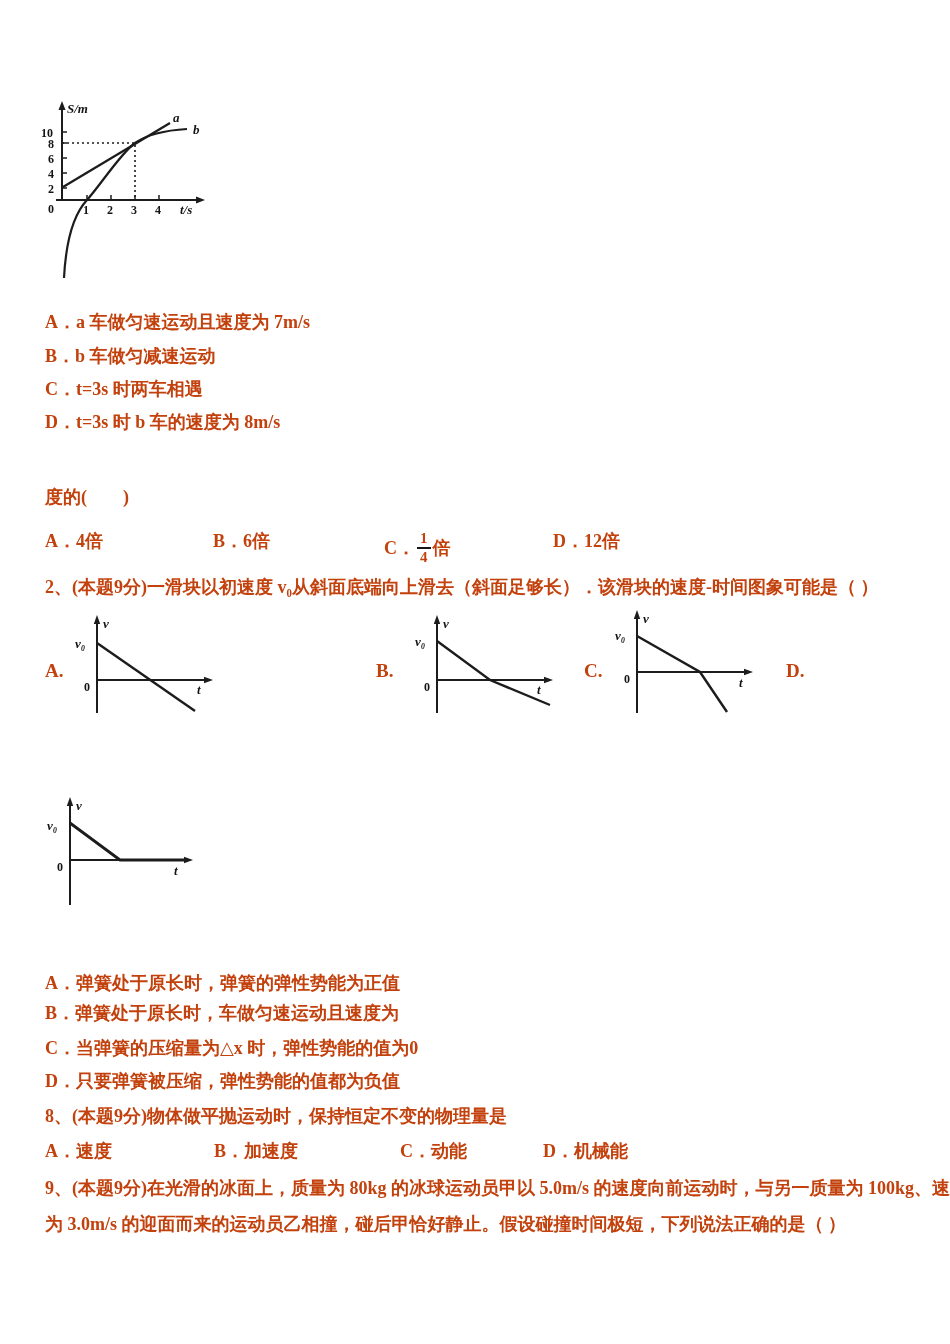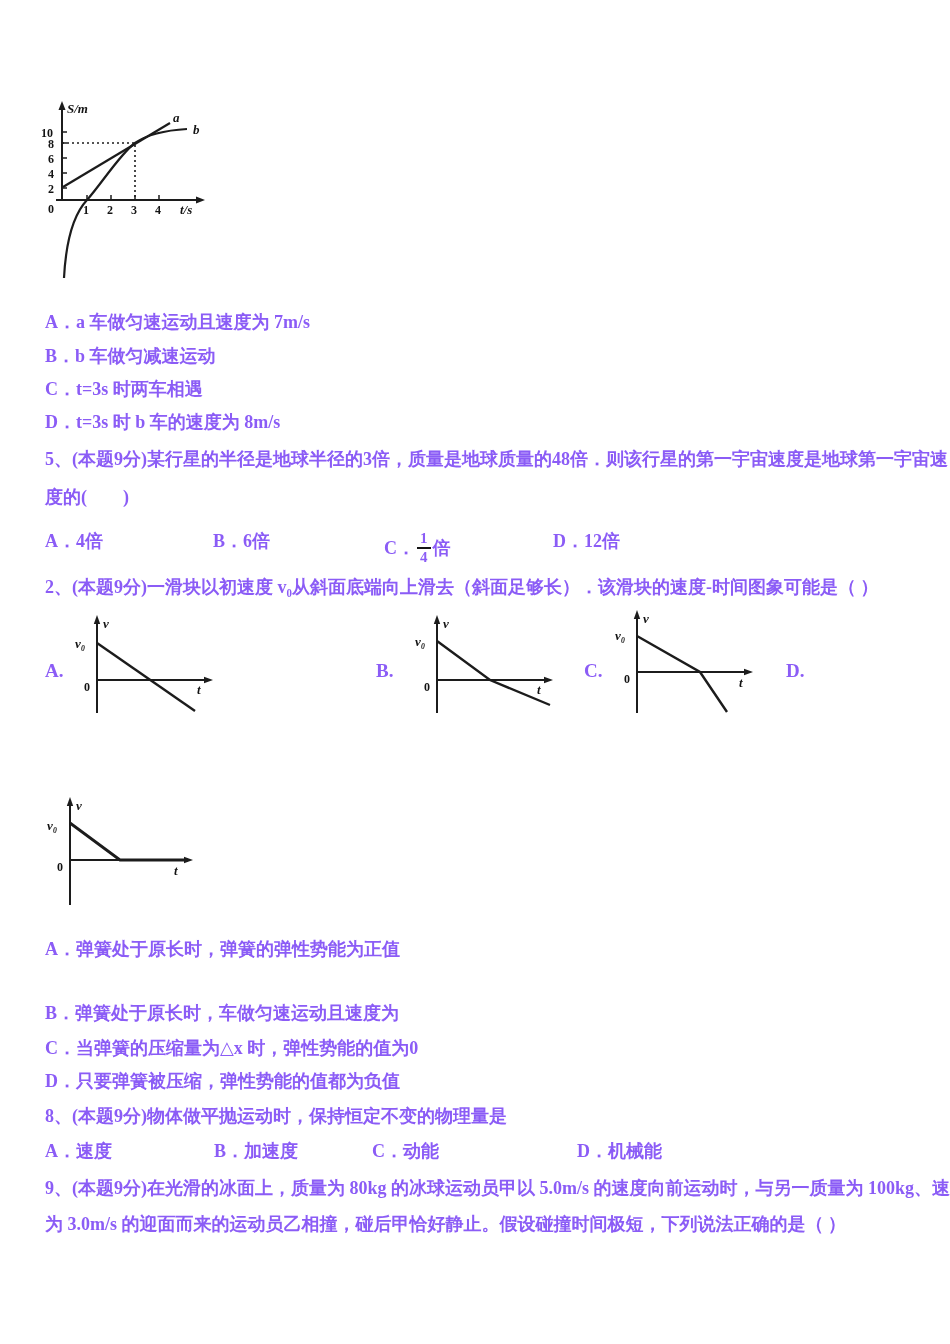--- a/index.html
+++ b/index.html
@@ -1,17 +1,17 @@
 <!DOCTYPE html>
 <html><head>
 <meta charset="utf-8">
 <style>
   html,body{margin:0;padding:0;background:#fff;}
   .page{position:relative;width:950px;height:1344px;background:#ffffff;overflow:hidden;
-        font-family:"Liberation Serif","DejaVu Serif",serif;color:#8b5cf6;font-weight:bold;}
+        font-family:"Liberation Serif","DejaVu Serif",serif;color:#c2410c;font-weight:bold;}
   .line{position:absolute;white-space:nowrap;font-size:18px;line-height:1.25;}
   .glabel{position:absolute;white-space:nowrap;font-size:19px;line-height:1;}
   svg{position:absolute;overflow:visible;}
   svg text{font-family:"Liberation Serif","DejaVu Serif",serif;font-weight:bold;
            font-style:italic;font-size:13px;fill:#141414;}
   svg text.tick{font-style:normal;font-size:12px;}
   .stroke{stroke:#1c1c1c;fill:none;}
   .frac{display:inline-block;vertical-align:-0.5em;text-align:center;
         font-size:15px;line-height:1.1;margin:0 2px;}
   .frac .num{display:block;border-bottom:2px solid #141414;padding:0 3px;}
@@ -60,21 +60,20 @@
 
     <path class="stroke" stroke-width="2.2" d="M 24,183 C 26,145 33,120 47,105 C 62,88 81,58 95,48 C 108,39 130,35 147,34"></path>
     <text x="153" y="39">b</text>
   </svg>
 
   <div class="line" style="left:45px;top:311px;">A．a 车做匀速运动且速度为 7m/s</div>
   <div class="line" style="left:45px;top:345px;">B．b 车做匀减速运动</div>
   <div class="line" style="left:45px;top:378px;">C．t=3s 时两车相遇</div>
   <div class="line" style="left:45px;top:411px;">D．t=3s 时 b 车的速度为 8m/s</div>
 
-  <div class="line" style="left:45px;top:448px;">5、(本题9分)某行星的半径是地球半径的3倍，质量是地球质量的48倍．则该行星的第一宇宙速度是地球第一宇宙速</div>
   <div class="line" style="left:45px;top:486px;">度的(　　)</div>
   <div class="line" style="left:45px;top:530px;">A．4倍</div>
   <div class="line" style="left:213px;top:530px;">B．6倍</div>
   <div class="line" style="left:384px;top:530px;">
     <span>C．</span><span class="frac"><span class="num">1</span><span class="den">4</span></span><span>倍</span>
   </div>
   <div class="line" style="left:553px;top:530px;">D．12倍</div>
 
   <div class="line" style="left:45px;top:576px;">2、(本题9分)一滑块以初速度 v₀从斜面底端向上滑去（斜面足够长）．该滑块的速度-时间图象可能是（ ）</div>
 
@@ -124,27 +123,27 @@
     <polygon points="32,4 28.8,13 35.2,13" fill="#1c1c1c"></polygon>
     <line class="stroke" x1="32" y1="67" x2="148" y2="67" stroke-width="1.8"></line>
     <polygon points="155,67 146,63.8 146,70.2" fill="#1c1c1c"></polygon>
     <text x="38" y="17">v</text>
     <text x="9" y="37">v₀</text>
     <text class="tick" x="19" y="78">0</text>
     <text x="136" y="82">t</text>
     <polyline class="stroke" points="32,30 82,67 150,67" stroke-width="2.8"></polyline>
   </svg>
 
-  <div class="line" style="left:45px;top:938px;">A．弹簧处于原长时，弹簧的弹性势能为正值</div>
+  <div class="line" style="left:45px;top:972px;">A．弹簧处于原长时，弹簧的弹性势能为正值</div>
   <div class="line" style="left:45px;top:1002px;">B．弹簧处于原长时，车做匀速运动且速度为</div>
   <div class="line" style="left:45px;top:1037px;">C．当弹簧的压缩量为△x 时，弹性势能的值为0</div>
   <div class="line" style="left:45px;top:1070px;">D．只要弹簧被压缩，弹性势能的值都为负值</div>
 
   <div class="line" style="left:45px;top:1105px;">8、(本题9分)物体做平抛运动时，保持恒定不变的物理量是</div>
   <div class="line" style="left:45px;top:1140px;">A．速度</div>
   <div class="line" style="left:214px;top:1140px;">B．加速度</div>
-  <div class="line" style="left:372px;top:1140px;">C．动能</div>
-  <div class="line" style="left:577px;top:1140px;">D．机械能</div>
+  <div class="line" style="left:400px;top:1140px;">C．动能</div>
+  <div class="line" style="left:543px;top:1140px;">D．机械能</div>
 
   <div class="line" style="left:45px;top:1177px;">9、(本题9分)在光滑的冰面上，质量为 80kg 的冰球运动员甲以 5.0m/s 的速度向前运动时，与另一质量为 100kg、速度</div>
   <div class="line" style="left:45px;top:1213px;">为 3.0m/s 的迎面而来的运动员乙相撞，碰后甲恰好静止。假设碰撞时间极短，下列说法正确的是（ ）</div>
 
 </div>
 
 </body></html>

